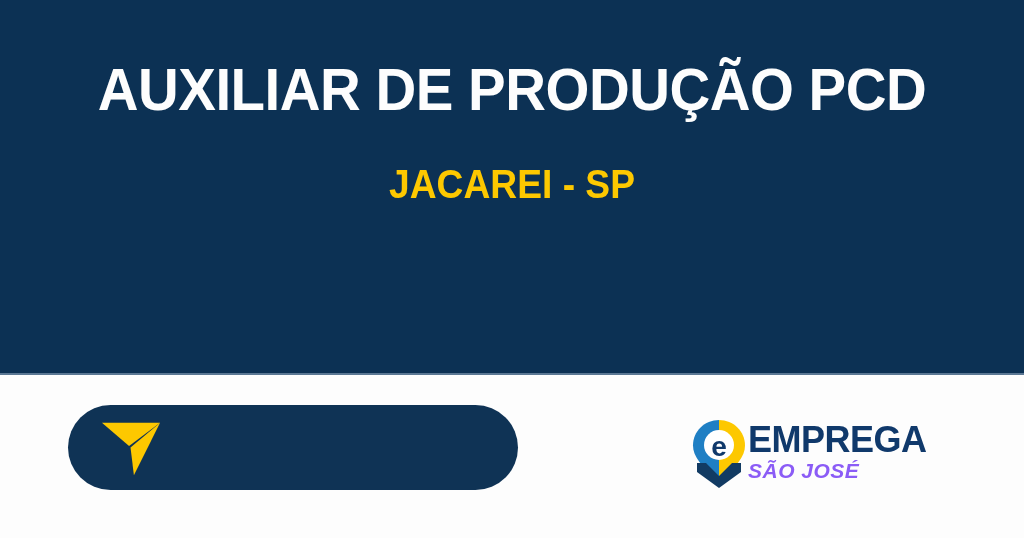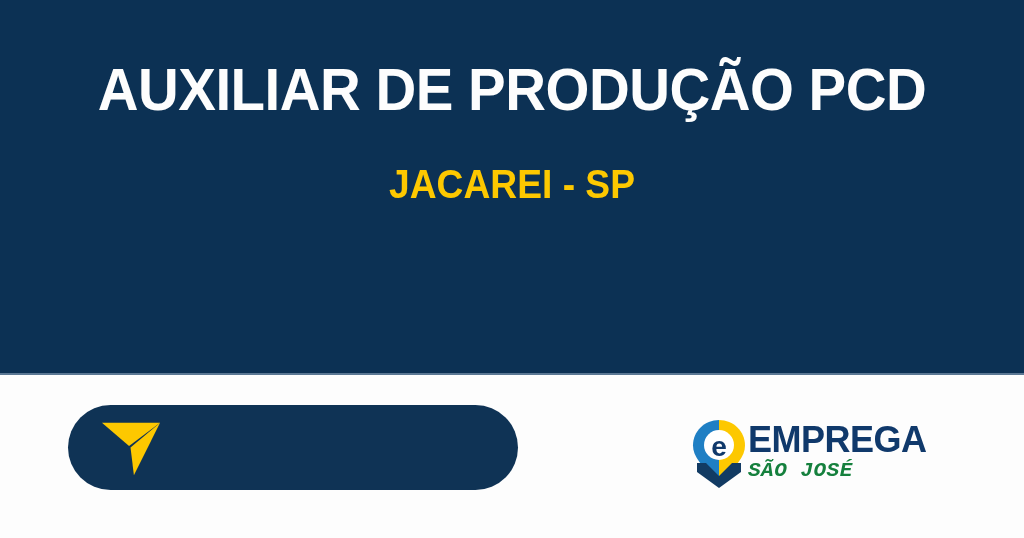--- a/index.html
+++ b/index.html
@@ -148,22 +148,22 @@
     color: #10396b;
     font-family: "Liberation Sans", "DejaVu Sans", sans-serif;
     font-size: 36px;
     font-weight: bold;
     line-height: 36px;
     letter-spacing: -0.5px;
     white-space: nowrap;
   }
 
   .brand-city {
-    color: #15803d;
-    font-family: Liberation Mono, monospace;
+    color: #8b5cf6;
+    font-family: Liberation Sans, sans-serif;
     font-size: 21px;
     font-weight: bold;
     font-style: italic;
     line-height: 24px;
     letter-spacing: 0.5px;
     white-space: nowrap;
     margin-top: 1px;
   }
 </style>
 </head>

